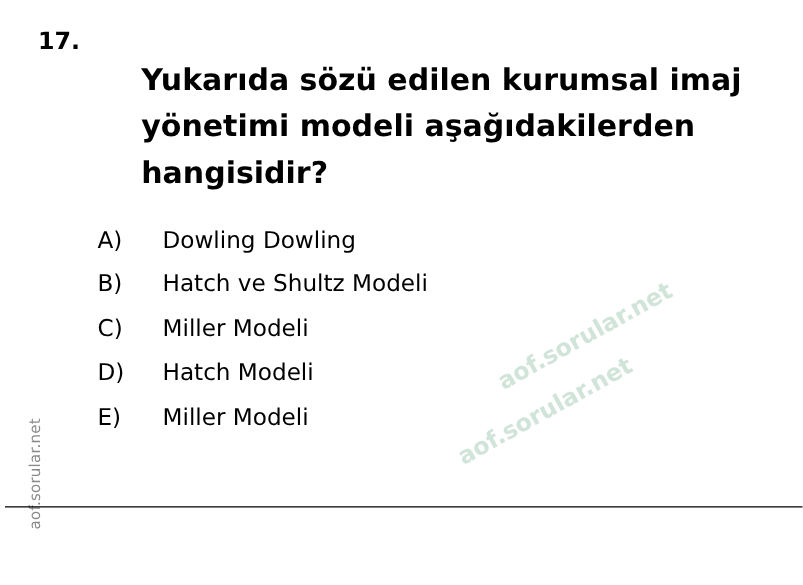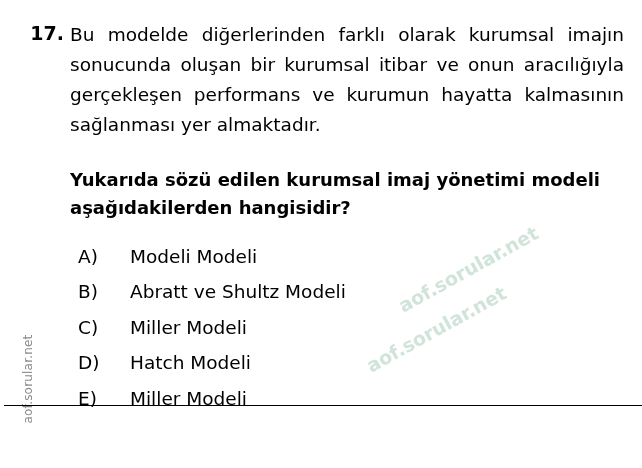--- a/index.html
+++ b/index.html
@@ -66,24 +66,25 @@
   .stem {
     font-size: 18.5px;
     line-height: 1.62;
     text-align: justify;
     text-justify: inter-word;
     margin: 0;
   }
 
   .prompt {
     margin-top: 26px;
-    font-size: 18px;
+    font-size: 24px;
     font-weight: bold;
     line-height: 1.55;
     text-align: left;
+    margin-left: 43px;
   }
 
   .options {
     margin-top: 26px;
     list-style: none;
     padding: 0;
     margin-left: 8px;
   }
   .option {
     display: flex;
@@ -128,32 +129,31 @@
 
 <div class="page">
 
   <div class="left-strip">
     <div class="vtext">aof.sorular.net</div>
   </div>
 
   <div class="qnum">17.</div>
 
   <div class="qbody">
-    <p class="stem">Bu modelde diğerlerinden farklı olarak kurumsal imajın sonucunda oluşan bir kurumsal itibar ve onun aracılığıyla gerçekleşen performans ve kurumun hayatta kalmasının sağlanması yer almaktadır.</p>
 
     <div class="prompt">Yukarıda sözü edilen kurumsal imaj yönetimi modeli aşağıdakilerden hangisidir?</div>
 
     <ul class="options">
       <li class="option">
         <span class="letter">A)</span>
-        <span class="otext">Modeli Modeli</span>
+        <span class="otext">Dowling Dowling</span>
       </li>
       <li class="option">
         <span class="letter">B)</span>
-        <span class="otext">Abratt ve Shultz Modeli</span>
+        <span class="otext">Hatch ve Shultz Modeli</span>
       </li>
       <li class="option">
         <span class="letter">C)</span>
         <span class="otext">Miller Modeli</span>
       </li>
       <li class="option">
         <span class="letter">D)</span>
         <span class="otext">Hatch Modeli</span>
       </li>
       <li class="option">

